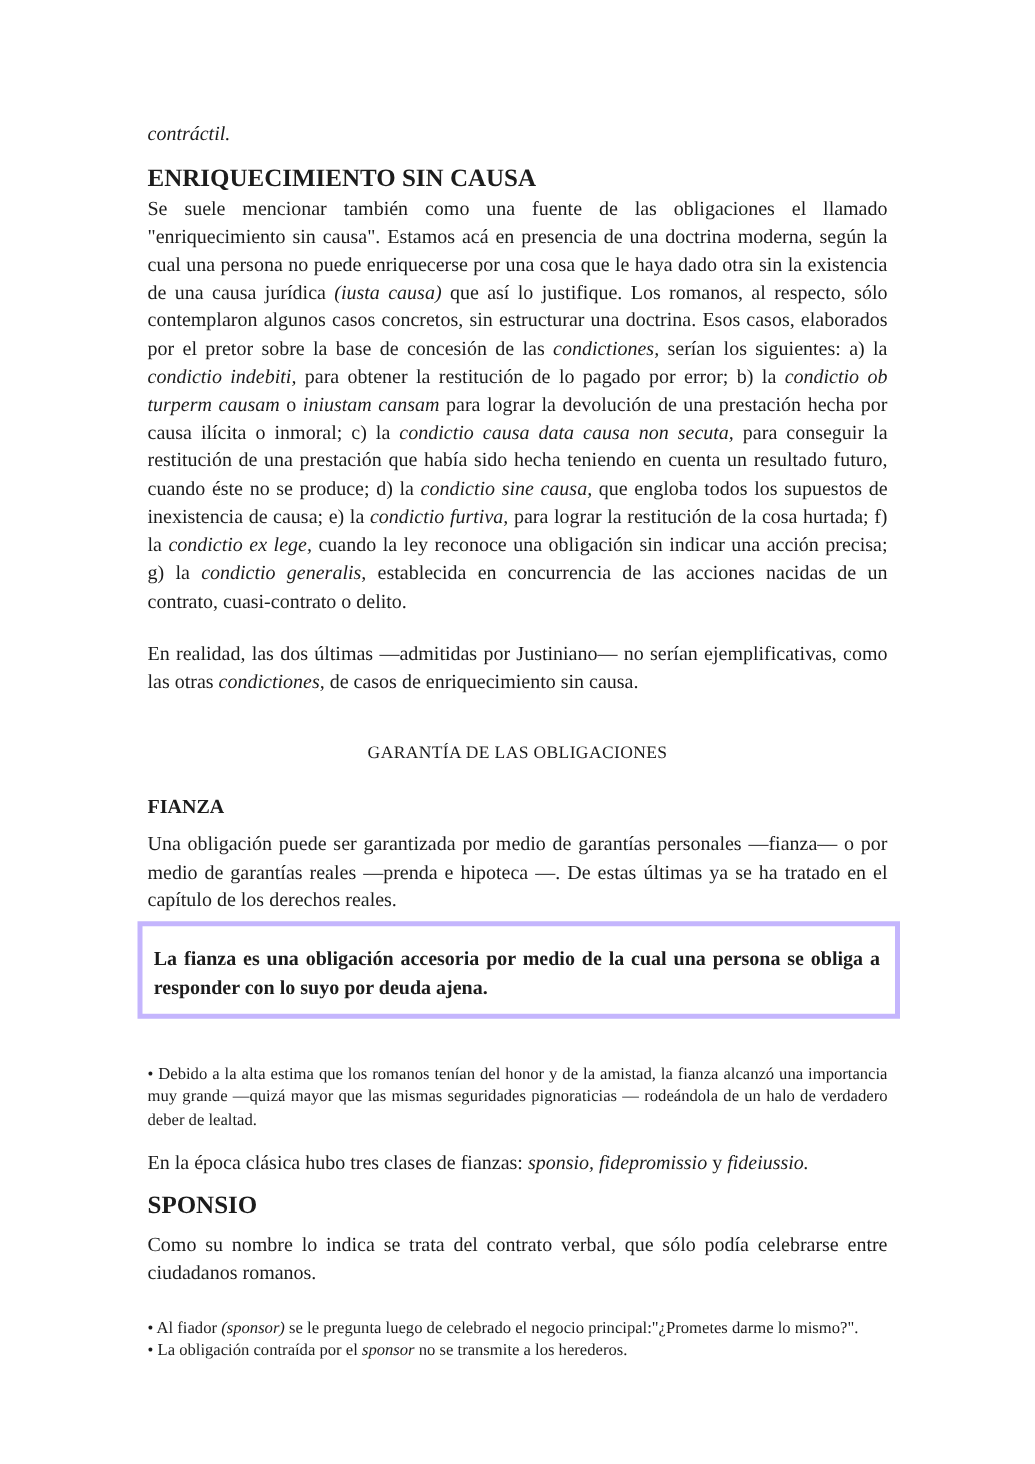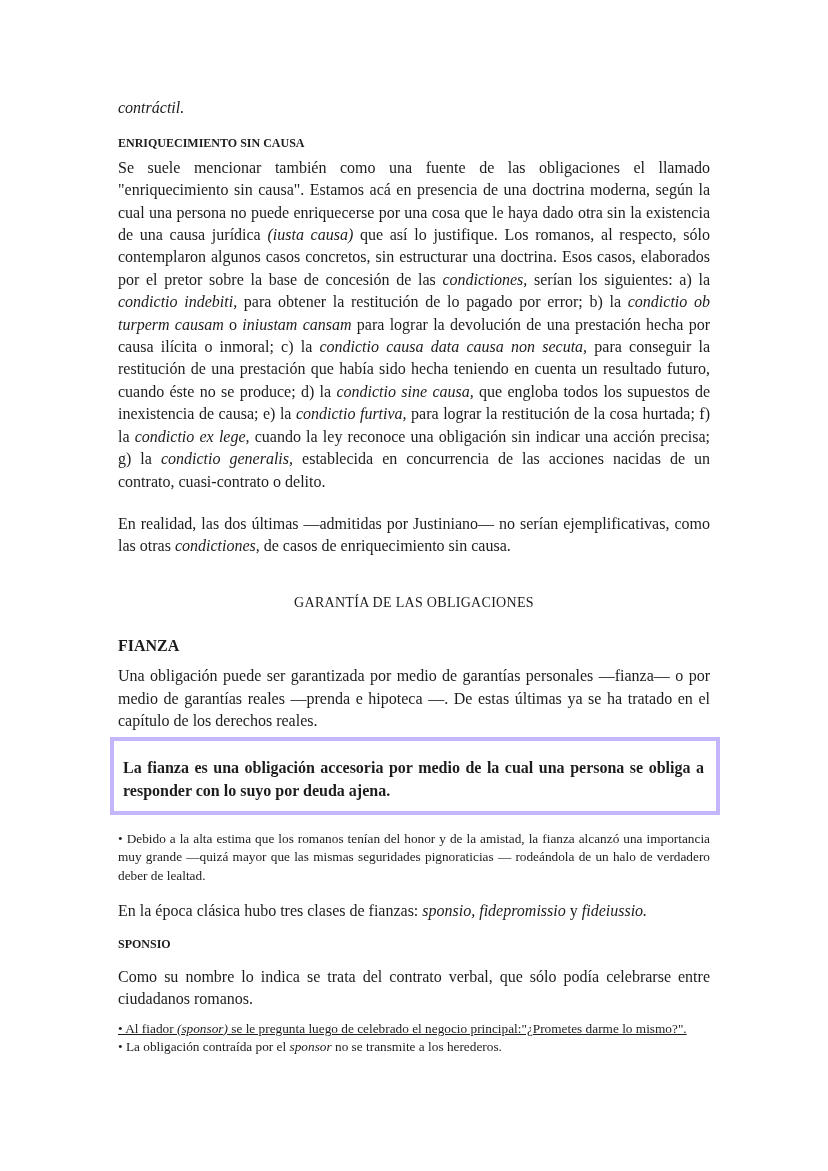--- a/index.html
+++ b/index.html
@@ -10,21 +10,21 @@
     background:#ffffff;
     font-family:"Liberation Serif", serif;
     color:#1c1c1c;
     overflow:hidden;
   }
   .content { padding:97px 118px 0 118px; }
   .body { font-size:16px; line-height:22.4px; }
   .small { font-size:13.3px; line-height:18.3px; }
   .just { text-align:justify; }
   .section-heading {
-    font-size:12px; font-weight:bold; line-height:22.4px;
+    font-size:20px; font-weight:bold; line-height:22.4px;
   }
   .chapter-title {
     font-size:14px; font-weight:normal; line-height:26px;
     text-align:center; letter-spacing:0.3px;
   }
   .sub-title {
     font-size:16px; font-weight:bold; line-height:22.4px;
     text-align:left;
   }
   .mt-heading1 { margin-top:13px; }
@@ -32,25 +32,25 @@
   .mt-p2 { margin-top:20px; }
   .mt-title { margin-top:32px; }
   .mt-subtitle { margin-top:19px; }
   .mt-p3 { margin-top:8px; }
   .definition-box {
     margin:5px -10px 0 -8px;
     border:4px solid #c4b5fd;
     padding:16px 12px 9px 9px;
     font-weight:bold;
   }
-  .mt-note { margin-top:15px; }
+  .mt-note { margin-top:35px; }
   .mt-p4 { margin-top:15px; }
   .mt-sponsio { margin-top:11px; }
   .mt-p5 { margin-top:10px;font-family:Liberation Serif, serif; }
-  .mt-bullets { margin-top:9px;text-decoration:underline; }
+  .mt-bullets { margin-top:22px; }
 </style>
 </head>
 <body>
 
 <div class="page">
   <div class="content">
 
     <p class="body"><i>contráctil.</i></p>
 
     <h2 class="section-heading mt-heading1">ENRIQUECIMIENTO SIN CAUSA</h2>

